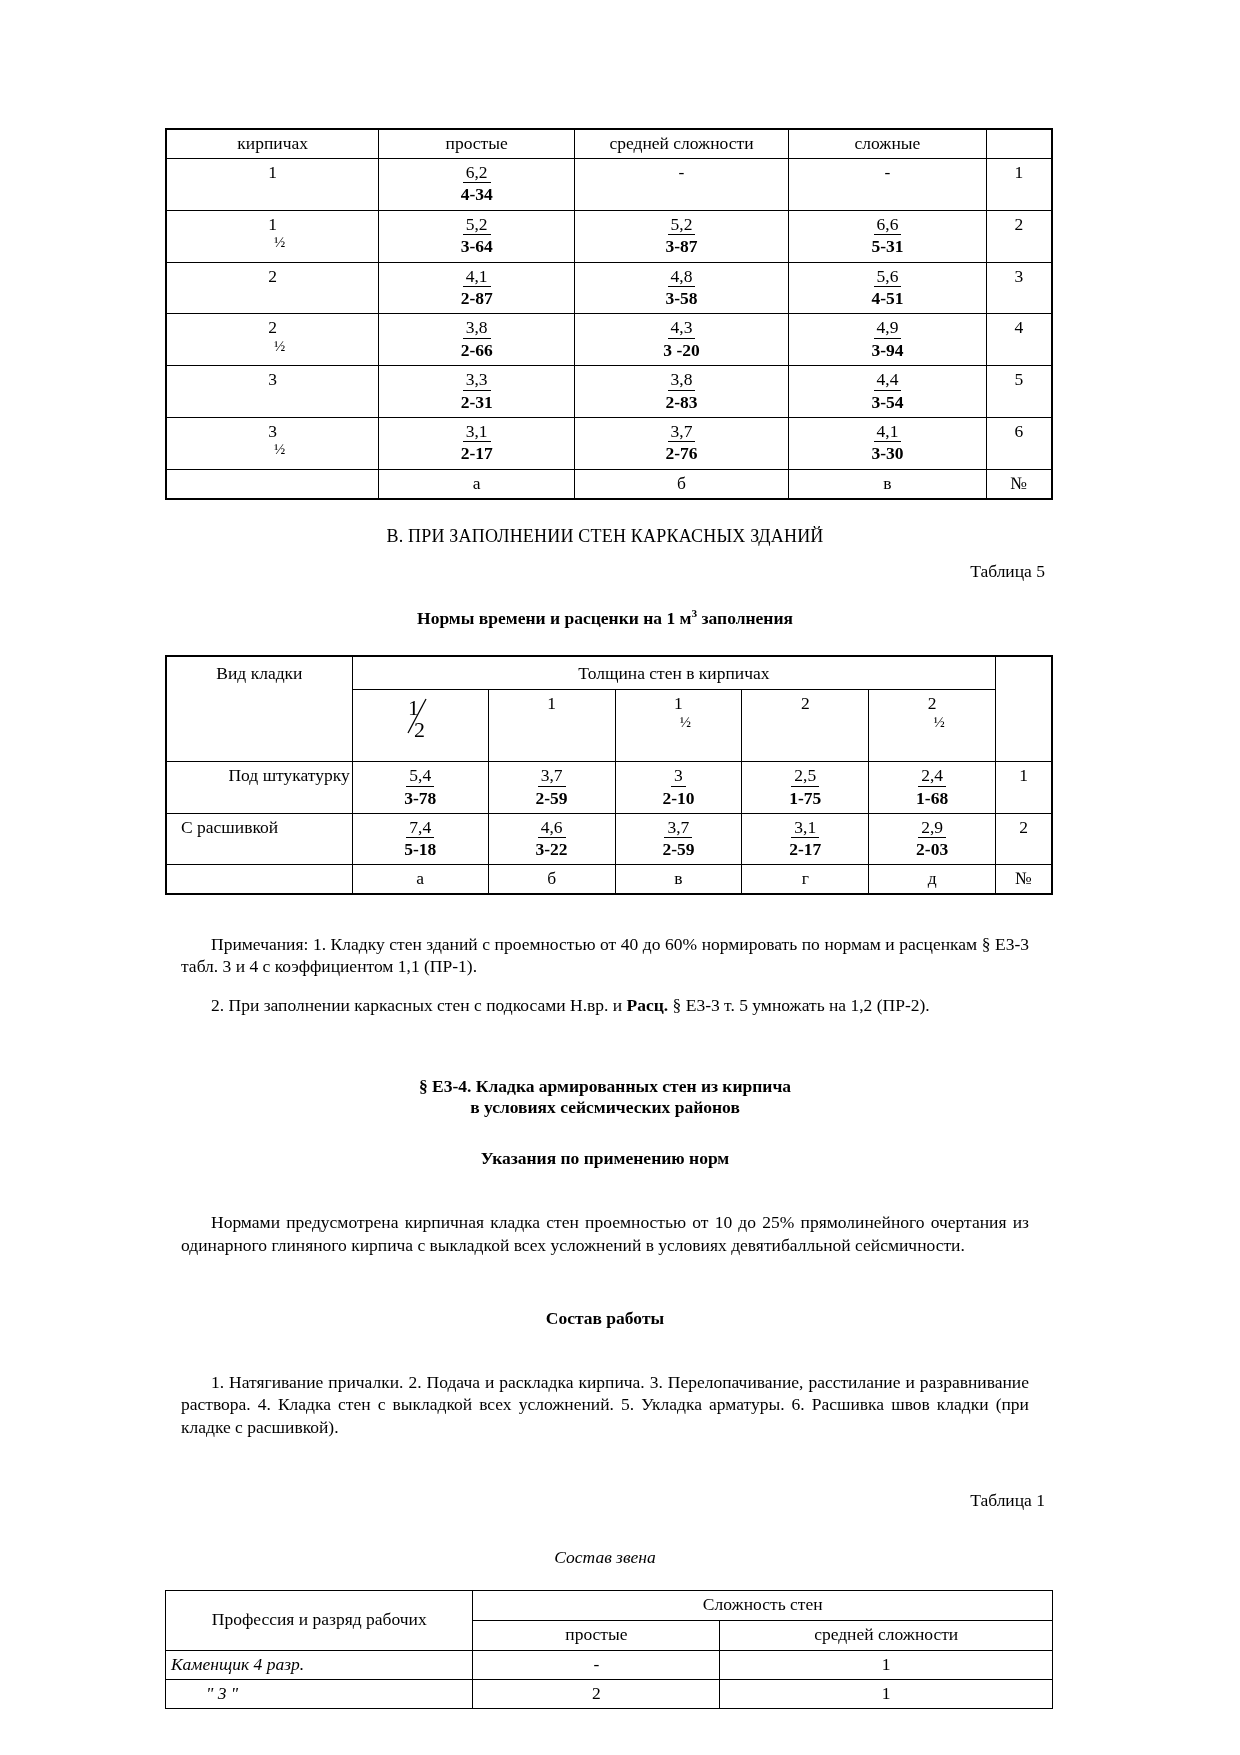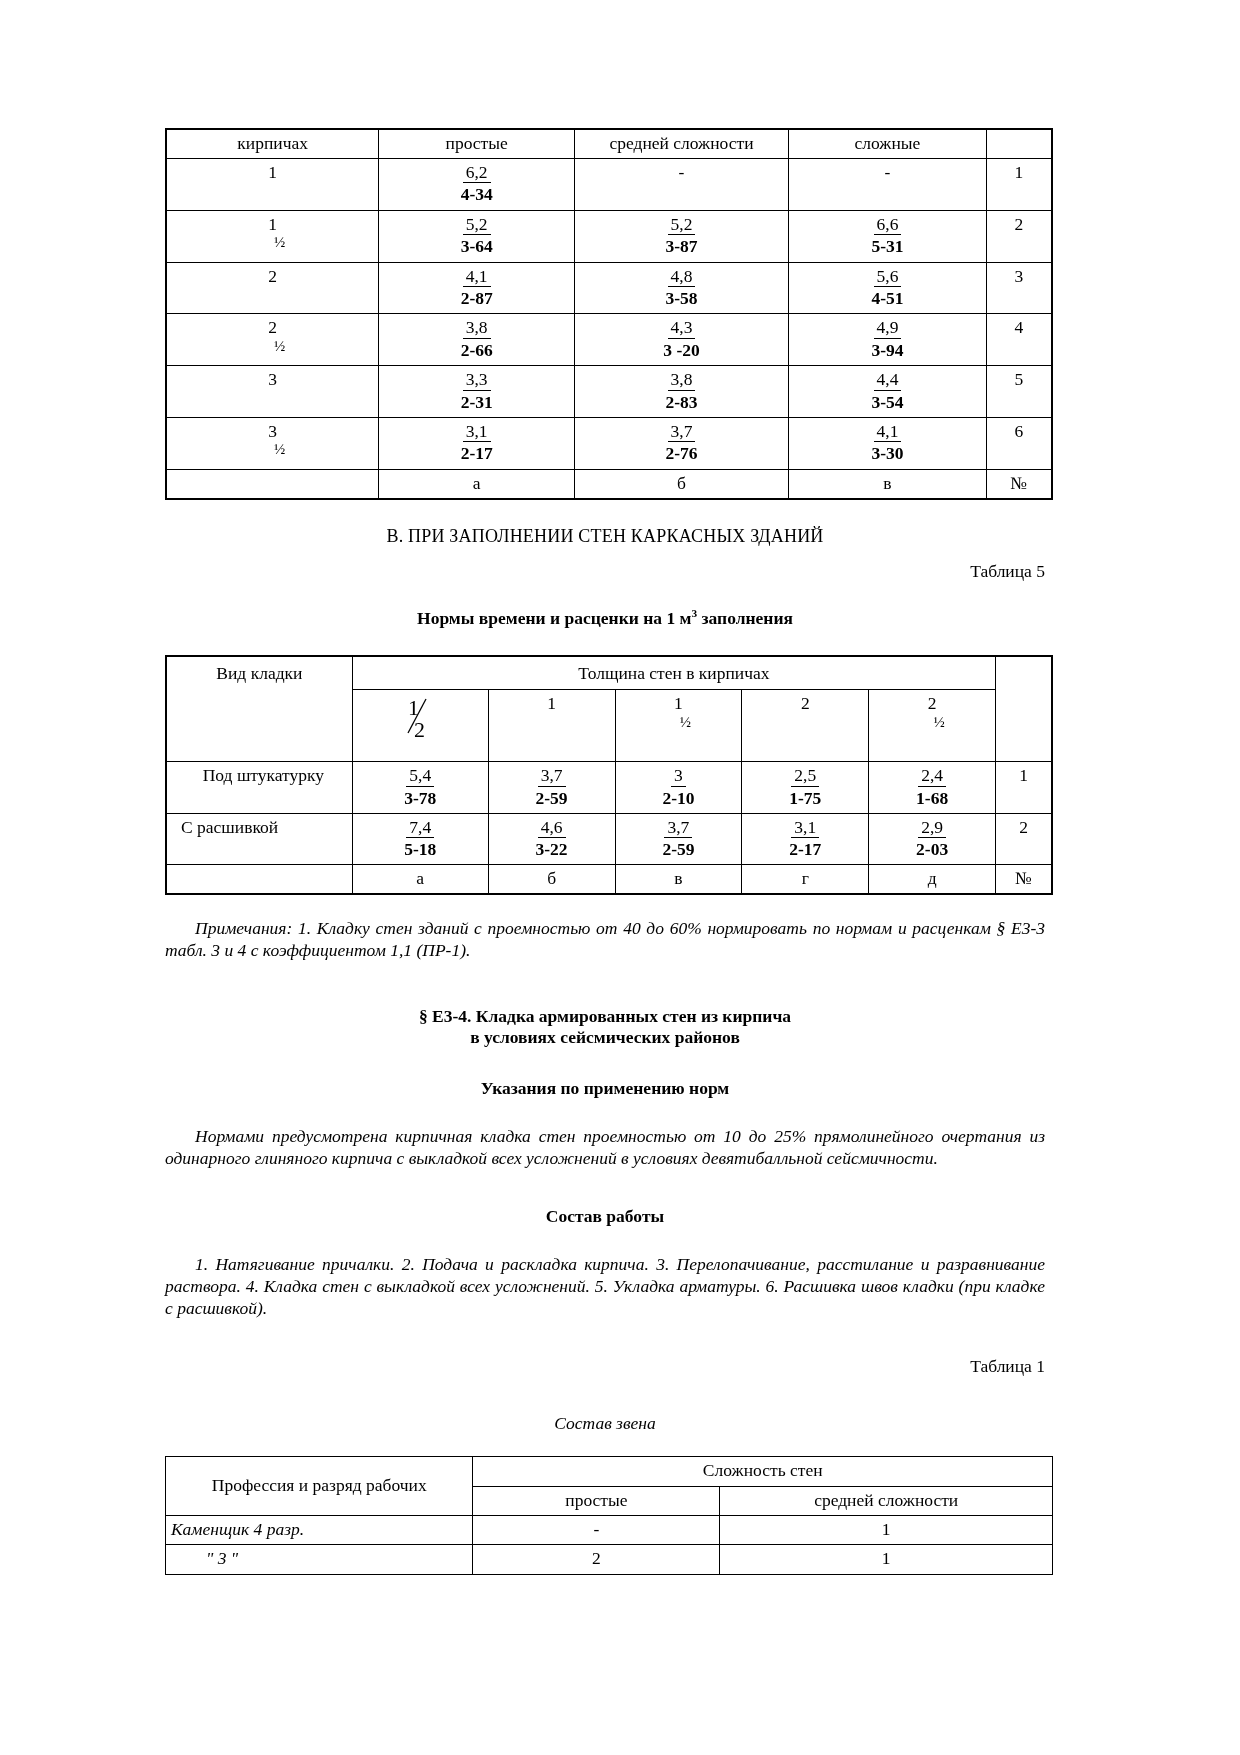--- a/index.html
+++ b/index.html
@@ -90,26 +90,25 @@
   .tabcap {
     text-align: right;
     font-size: 17.5px;
   }
   .h-bold {
     text-align: center;
     font-weight: bold;
     font-size: 17.5px;
   }
   p.body {
-    margin: 0;
+    margin: 16px;
     font-size: 17.5px;
     text-align: justify;
     text-indent: 30px;
     line-height: 1.28;
-    font-style: italic;
   }
   .sp10 { height: 10px; }
   .sp14 { height: 14px; }
   .sp22 { height: 22px; }
   .sp26 { height: 26px; }
   .sp30 { height: 30px; }
   .sp36 { height: 36px; }
   .sp44 { height: 44px; }
 
   sup { font-size: 0.65em; vertical-align: super; line-height: 0; }
@@ -356,21 +355,21 @@
         </td>
         <td>
           <span class="thk">
             <span class="ip">2</span>
             <span class="fr">½</span>
           </span>
         </td>
       </tr>
 
       <tr style="height:46px">
-        <td style="text-align:center;padding-left:10px">Под штукатурку</td>
+        <td style="text-align:right;padding-left:10px">Под штукатурку</td>
         <td>
             <span class="np">
               <span class="norm">5,4</span>
               <span class="price">3-78</span>
             </span>
           </td>
         <td>
             <span class="np">
               <span class="norm">3,7</span>
               <span class="price">2-59</span>
@@ -440,20 +439,21 @@
         <td>г</td>
         <td>д</td>
         <td>№</td>
       </tr>
     </tbody>
   </table>
 
   <div class="sp22"></div>
 
   <p class="body">Примечания: 1. Кладку стен зданий с проемностью от 40 до 60% нормировать по нормам и расценкам § Е3-3 табл. 3 и 4 с коэффициентом 1,1 (ПР-1).</p>
+  <p class="body"><span>2. При заполнении каркасных стен с подкосами Н.вр. и </span><span class="bold">Расц.</span><span> § Е3-3 т. 5 умножать на 1,2 (ПР-2).</span></p>
 
   <div class="sp44"></div>
 
   <div class="h-bold">§ Е3-4. Кладка армированных стен из кирпича</div>
   <div class="h-bold">в условиях сейсмических районов</div>
 
   <div class="sp30"></div>
 
   <div class="h-bold">Указания по применению норм</div>
 

